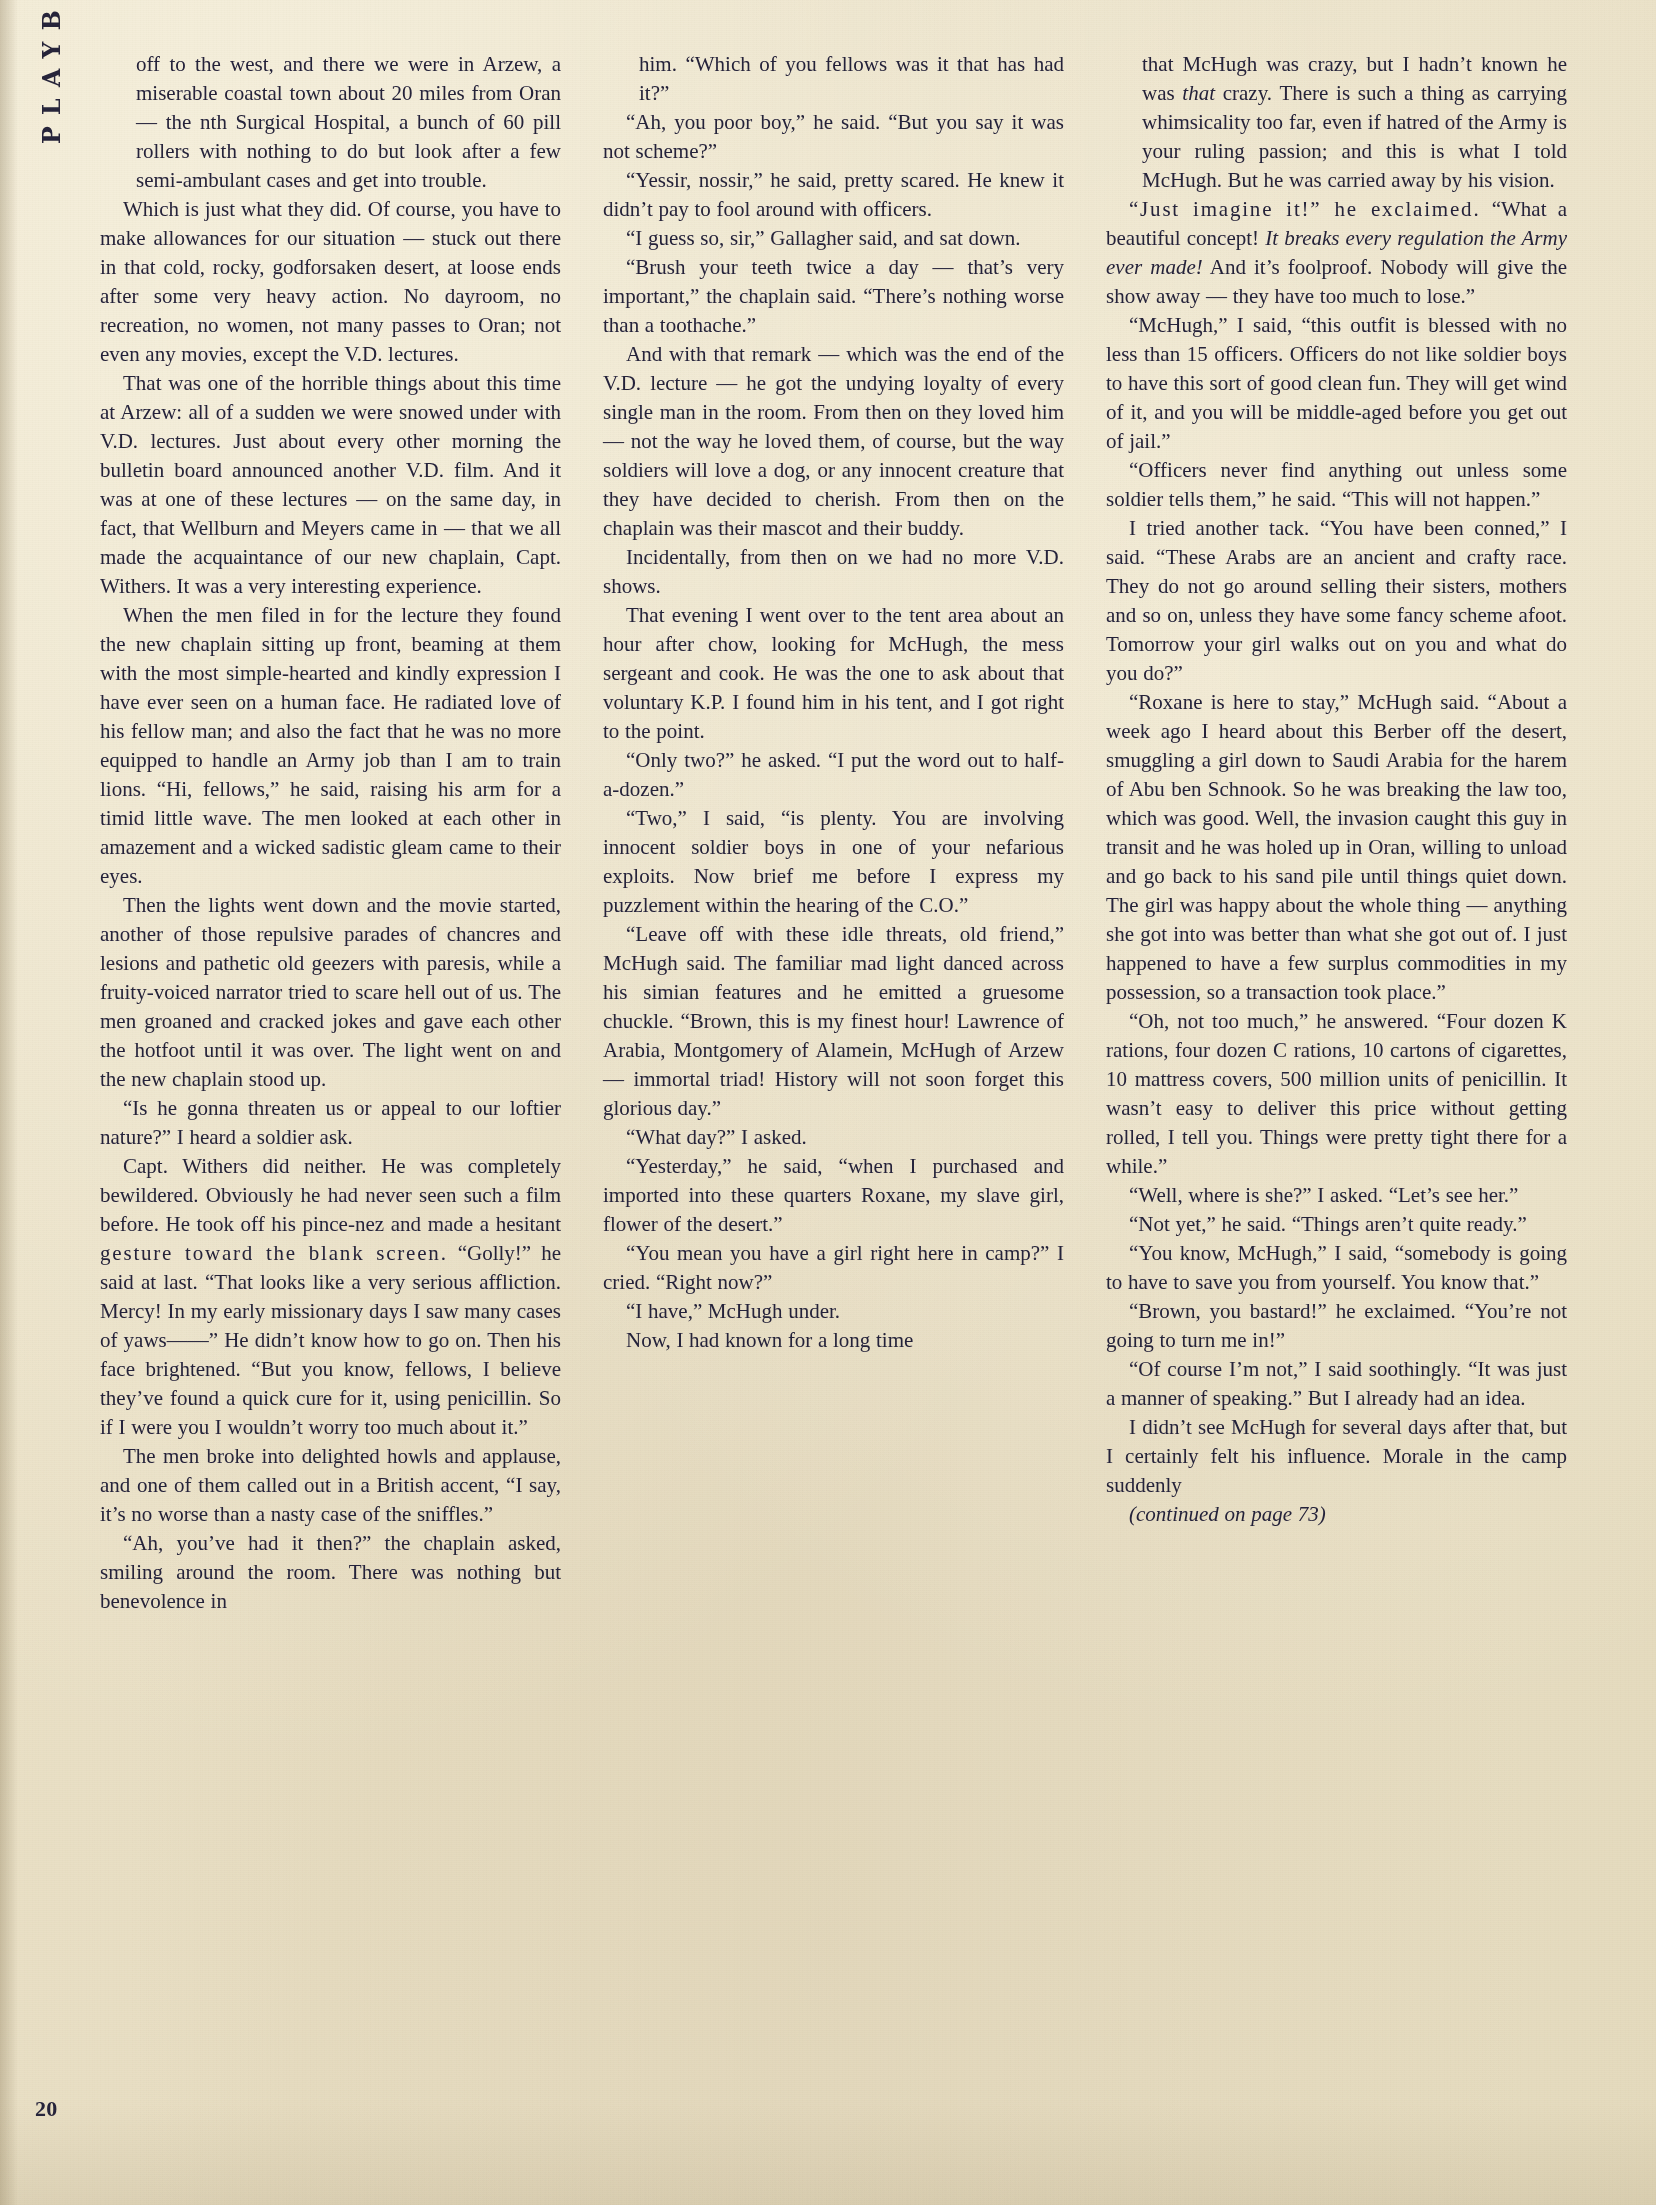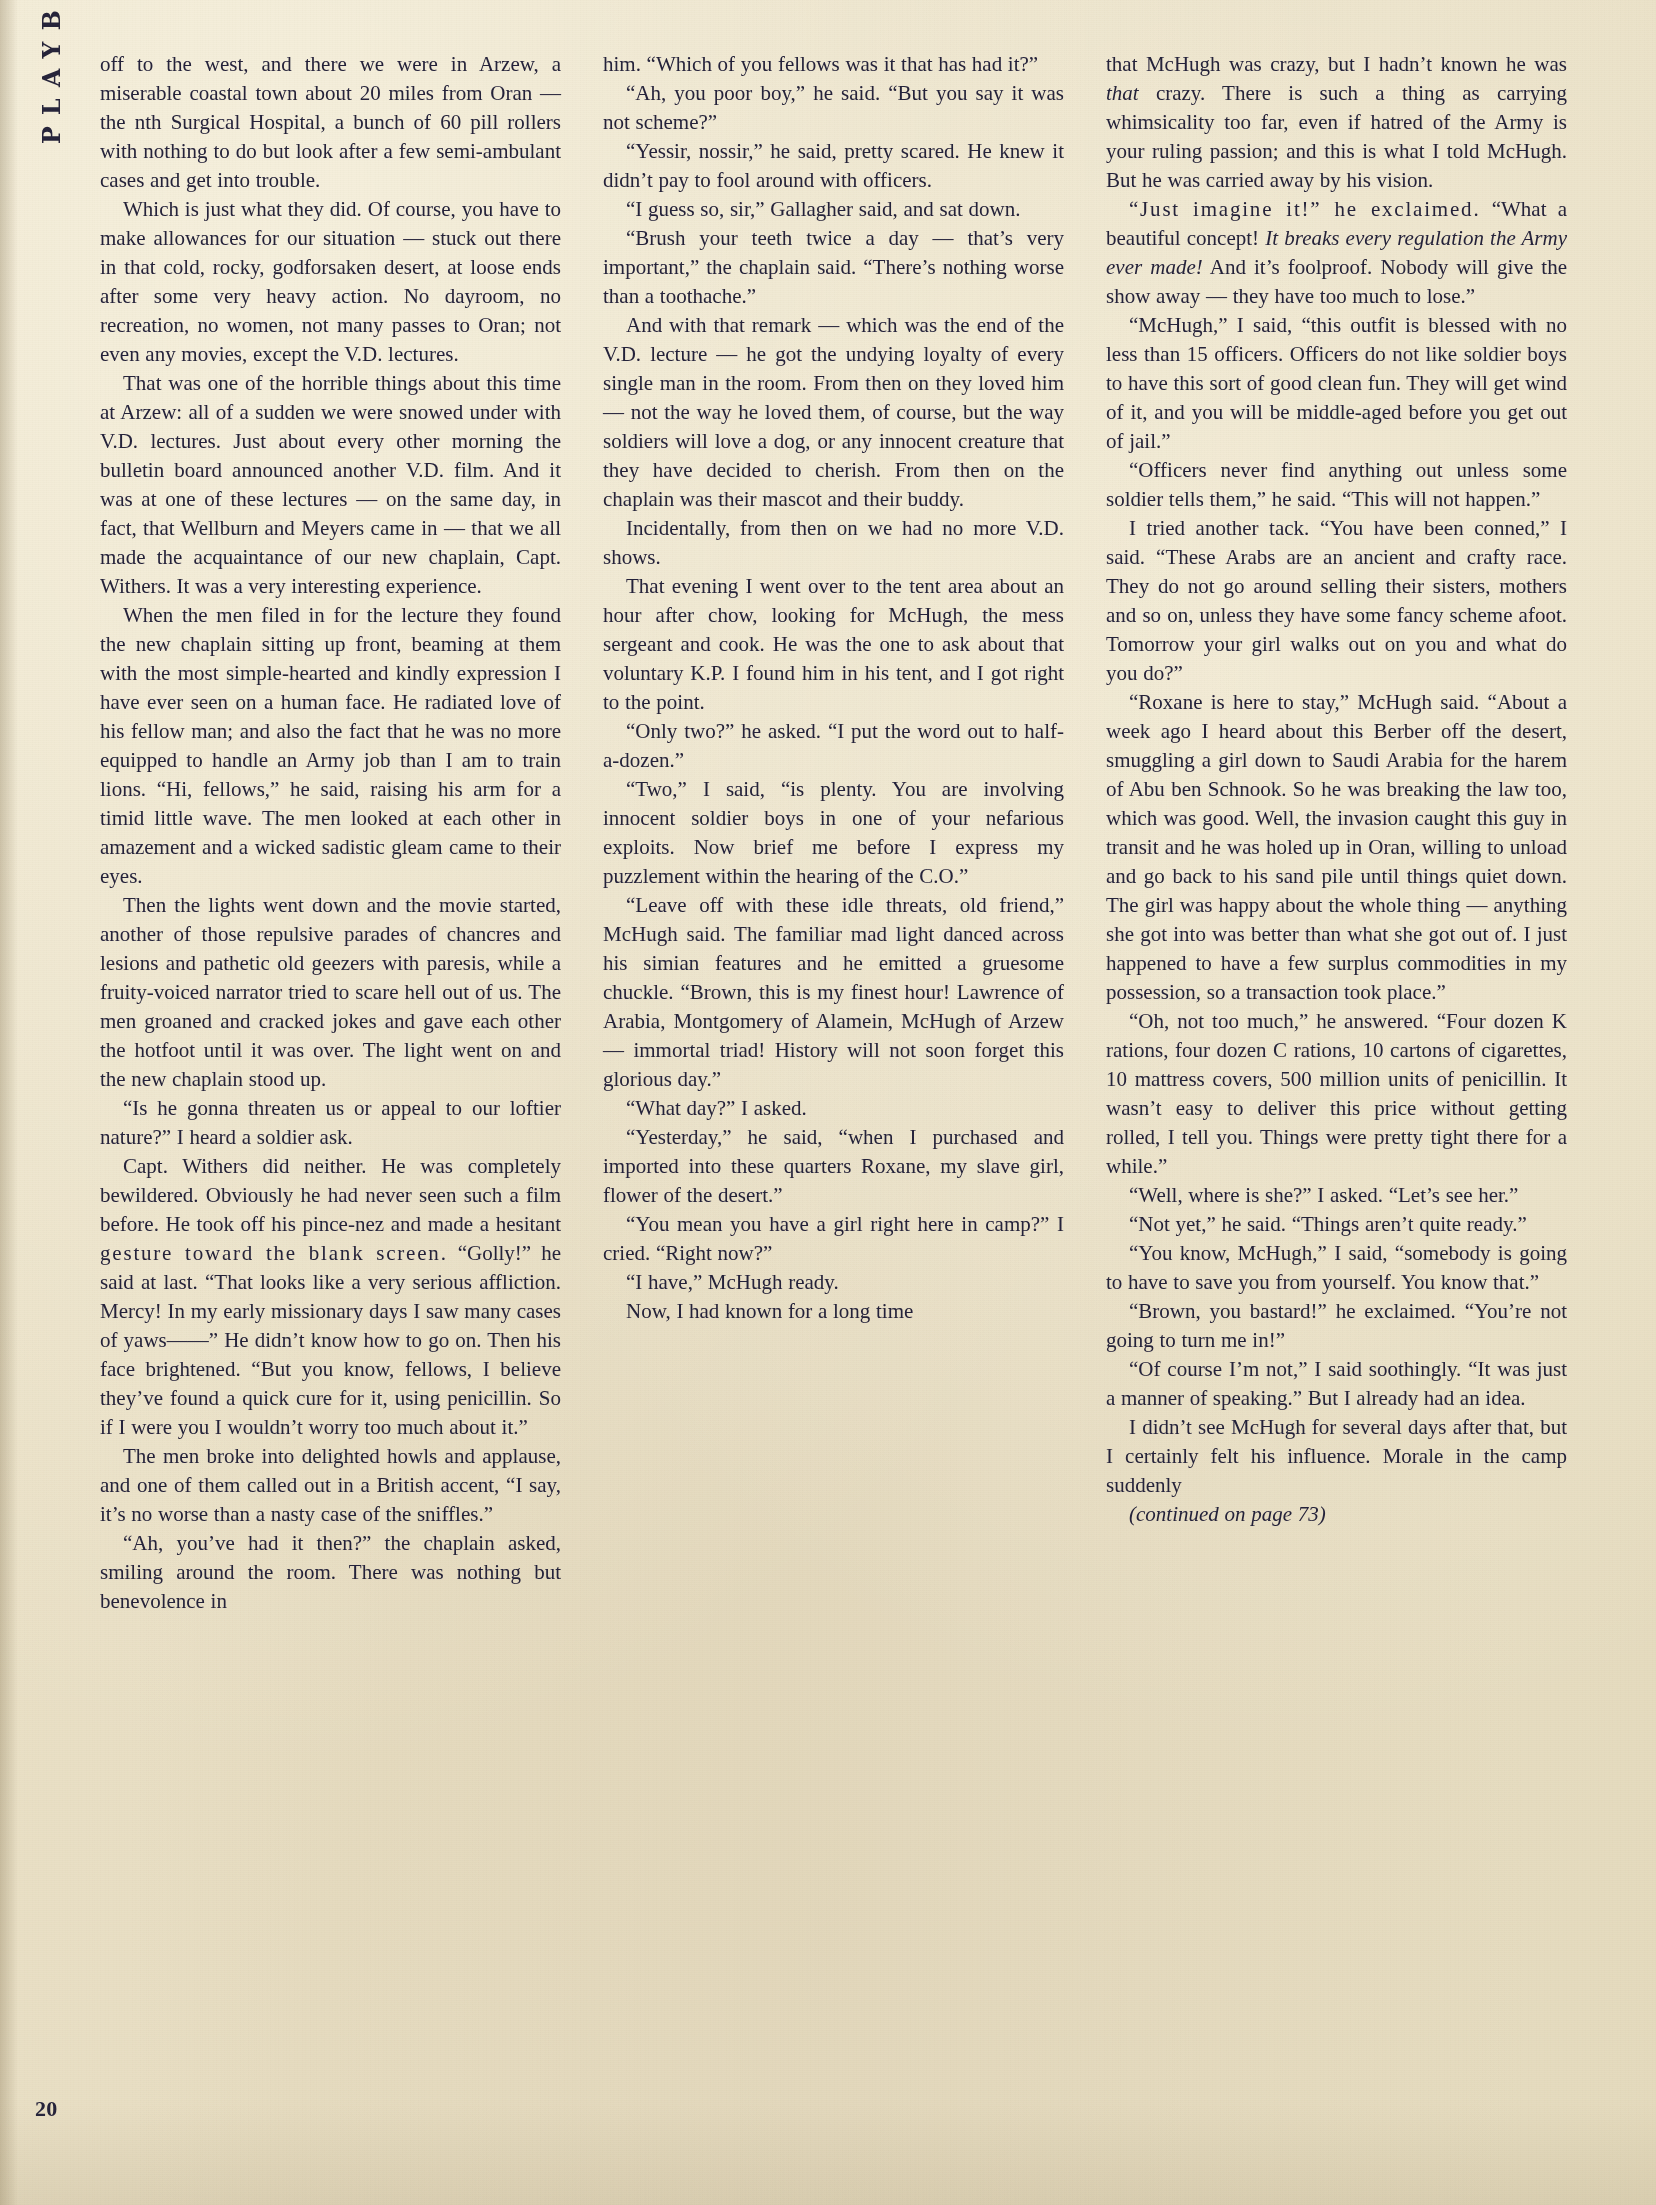--- a/index.html
+++ b/index.html
@@ -81,20 +81,21 @@
     -webkit-hyphens: none;
     hyphens: none;
     word-spacing: 0.02em;
   }
   .col p {
     margin: 0;
     text-indent: 23px;
   }
   .col p.first {
     text-indent: 0;
+    margin-left: 36px;
   }
   
   .col p { text-align-last: left; }
 
   .sp {            
     letter-spacing: 1.8px;
   }
   em, .it {
     font-style: italic;
   }
@@ -161,21 +162,21 @@
         <p>“Brush your teeth twice a day — that’s very important,” the chaplain said. “There’s nothing worse than a toothache.”</p>
         <p>And with that remark — which was the end of the V.D. lecture — he got the undying loyalty of every single man in the room. From then on they loved him — not the way he loved them, of course, but the way soldiers will love a dog, or any innocent creature that they have decided to cherish. From then on the chaplain was their mascot and their buddy.</p>
         <p>Incidentally, from then on we had no more V.D. shows.</p>
         <p>That evening I went over to the tent area about an hour after chow, looking for McHugh, the mess sergeant and cook. He was the one to ask about that voluntary K.P. I found him in his tent, and I got right to the point.</p>
         <p>“Only two?” he asked. “I put the word out to half-a-dozen.”</p>
         <p>“Two,” I said, “is plenty. You are involving innocent soldier boys in one of your nefarious exploits. Now brief me before I express my puzzlement within the hearing of the C.O.”</p>
         <p>“Leave off with these idle threats, old friend,” McHugh said. The familiar mad light danced across his simian features and he emitted a gruesome chuckle. “Brown, this is my finest hour! Lawrence of Arabia, Montgomery of Alamein, McHugh of Arzew — immortal triad! History will not soon forget this glorious day.”</p>
         <p>“What day?” I asked.</p>
         <p>“Yesterday,” he said, “when I purchased and imported into these quarters Roxane, my slave girl, flower of the desert.”</p>
         <p>“You mean you have a girl right here in camp?” I cried. “Right now?”</p>
-        <p>“I have,” McHugh ready.</p>
+        <p>“I have,” McHugh under.</p>
         <p>Now, I had known for a long time</p>
       </div>
     <div class="col" id="col3">
         <p class="first">that McHugh was crazy, but I hadn’t known he was <span class="it">that</span> crazy. There is such a thing as carrying whimsicality too far, even if hatred of the Army is your ruling passion; and this is what I told McHugh. But he was carried away by his vision.</p>
         <p><span class="sp">“Just imagine it!” he exclaimed.</span> “What a beautiful concept! <span class="it">It breaks every regulation the Army ever made!</span> And it’s foolproof. Nobody will give the show away — they have too much to lose.”</p>
         <p>“McHugh,” I said, “this outfit is blessed with no less than 15 officers. Officers do not like soldier boys to have this sort of good clean fun. They will get wind of it, and you will be middle-aged before you get out of jail.”</p>
         <p>“Officers never find anything out unless some soldier tells them,” he said. “This will not happen.”</p>
         <p>I tried another tack. “You have been conned,” I said. “These Arabs are an ancient and crafty race. They do not go around selling their sisters, mothers and so on, unless they have some fancy scheme afoot. Tomorrow your girl walks out on you and what do you do?”</p>
         <p>“Roxane is here to stay,” McHugh said. “About a week ago I heard about this Berber off the desert, smuggling a girl down to Saudi Arabia for the harem of Abu ben Schnook. So he was breaking the law too, which was good. Well, the invasion caught this guy in transit and he was holed up in Oran, willing to unload and go back to his sand pile until things quiet down. The girl was happy about the whole thing — anything she got into was better than what she got out of. I just happened to have a few surplus commodities in my possession, so a transaction took place.”</p>
         <p>“Oh, not too much,” he answered. “Four dozen K rations, four dozen C rations, 10 cartons of cigarettes, 10 mattress covers, 500 million units of penicillin. It wasn’t easy to deliver this price without getting rolled, I tell you. Things were pretty tight there for a while.”</p>

